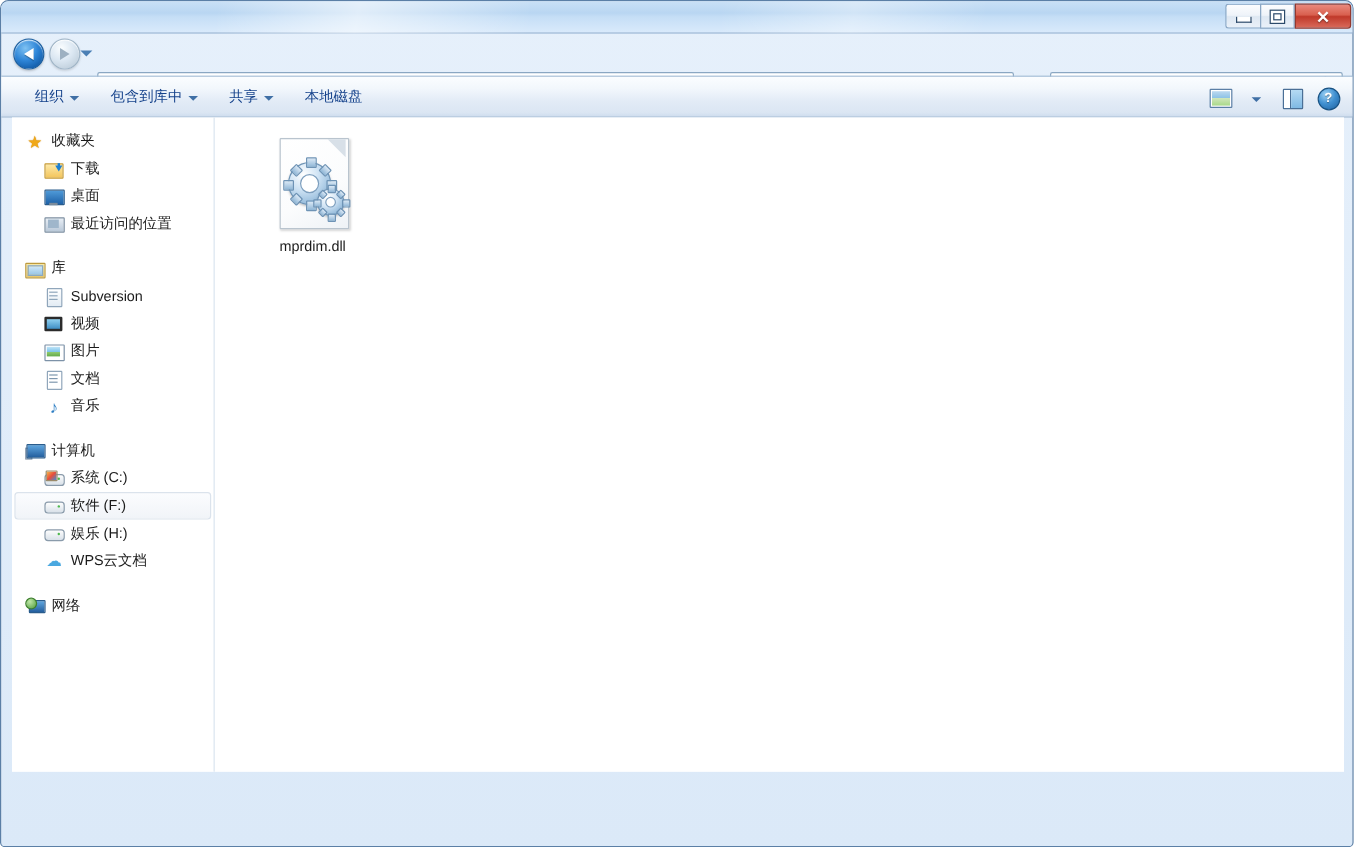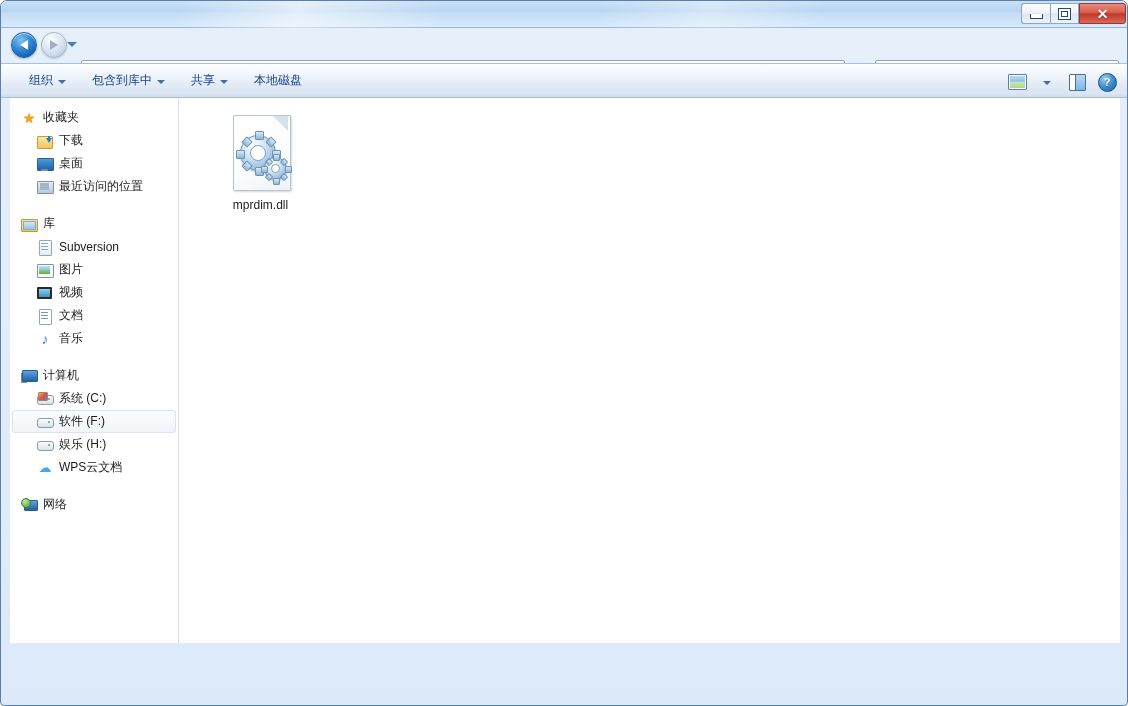--- a/index.html
+++ b/index.html
@@ -548,32 +548,32 @@
           <span class="navlabel">库</span>
         </div>
         <div class="navitem child">
           <span class="ico ico-svn">
               <span class="p"></span>
               <span class="l"></span>
             </span>
           <span class="navlabel">Subversion</span>
         </div>
         <div class="navitem child">
+          <span class="ico ico-video">
+              <span class="f"></span>
+              <span class="s"></span>
+            </span>
+          <span class="navlabel">视频</span>
+        </div>
+        <div class="navitem child">
           <span class="ico ico-pic">
               <span class="f"></span>
               <span class="s"></span>
             </span>
           <span class="navlabel">图片</span>
-        </div>
-        <div class="navitem child">
-          <span class="ico ico-video">
-              <span class="f"></span>
-              <span class="s"></span>
-            </span>
-          <span class="navlabel">视频</span>
         </div>
         <div class="navitem child">
           <span class="ico ico-doc">
               <span class="p"></span>
               <span class="l"></span>
             </span>
           <span class="navlabel">文档</span>
         </div>
         <div class="navitem child">
           <span class="ico ico-music">♪</span>

